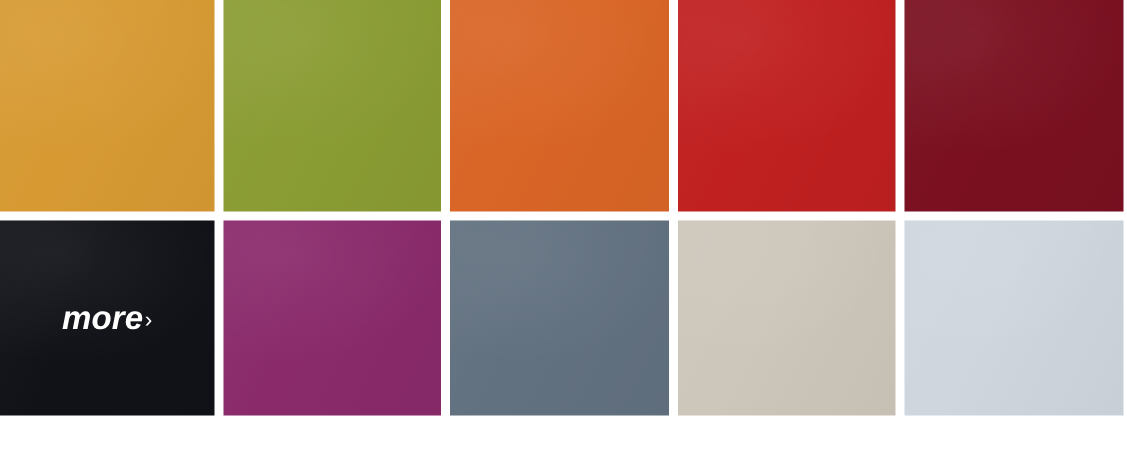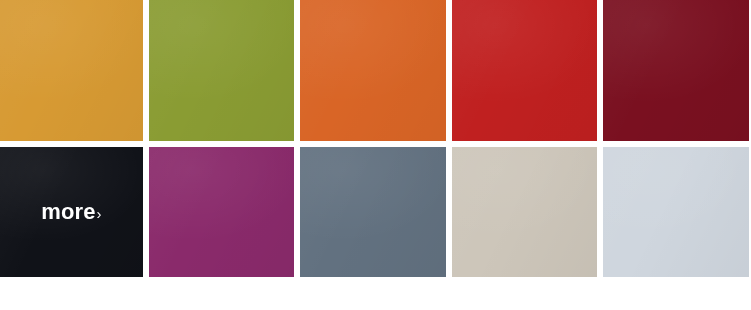--- a/index.html
+++ b/index.html
@@ -81,20 +81,21 @@
     font-family: "Liberation Sans", sans-serif;
     font-size: 22px;
     font-weight: bold;
     letter-spacing: 0.1px;
     line-height: 1;
     user-select: none;
   }
 
   .more-text {
     display: inline-block;
+    font-style: italic;
   }
 
   .more-chevron {
     display: inline-block;
     font-size: 15px;
     font-weight: normal;
     line-height: 1;
     margin-left: 1px;
     transform: translateY(1px);
   }

